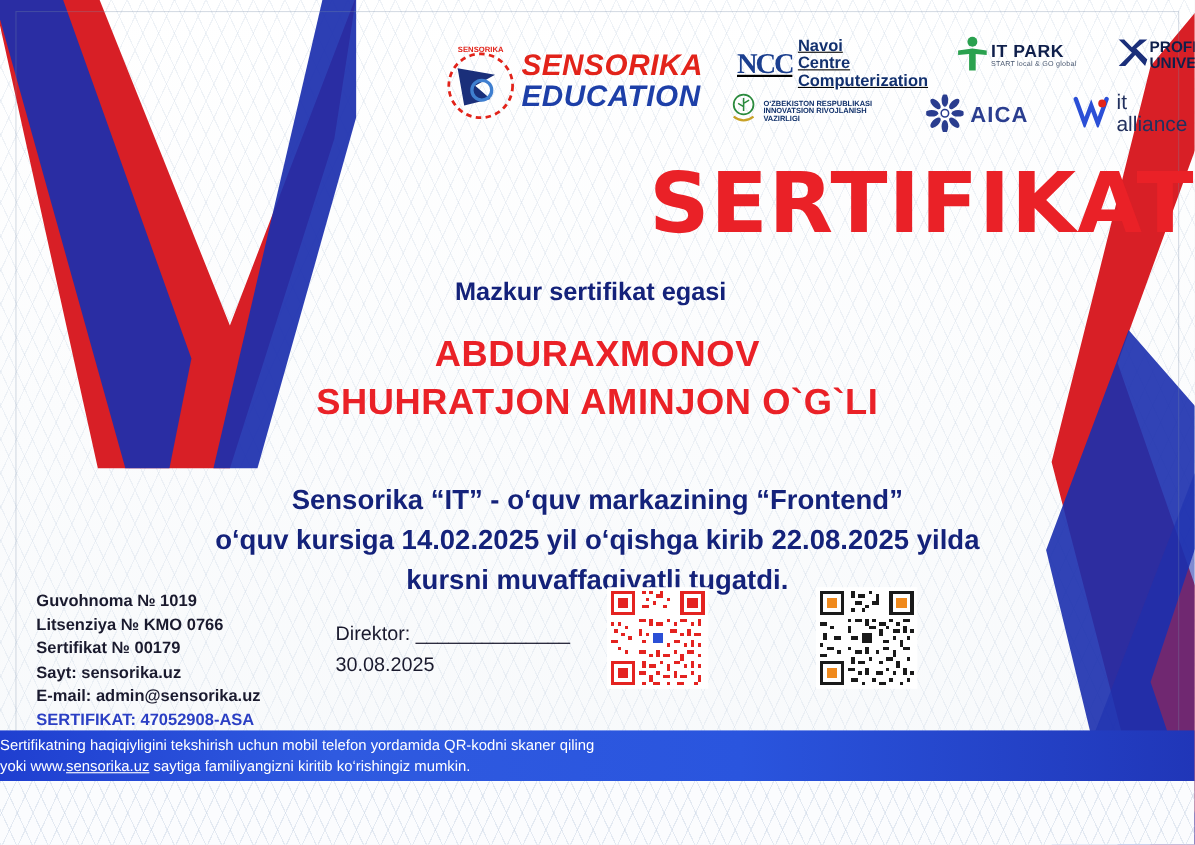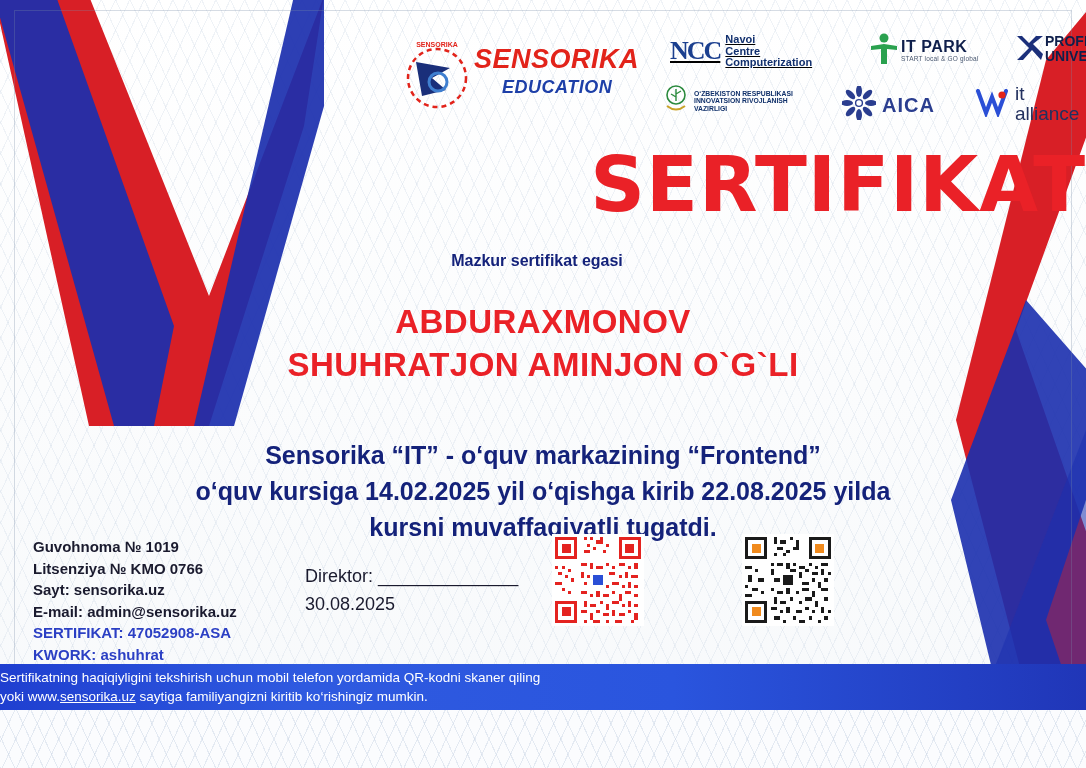--- a/index.html
+++ b/index.html
@@ -33,47 +33,47 @@
   .logos{
     position:absolute;left:400px;top:30px;width:670px;height:115px;
   }
   .logo-sens{position:absolute;left:2px;top:4px;width:250px;height:96px;}
   .sens-mark{position:absolute;left:0;top:4px;width:70px;height:80px;}
   .sens-text{position:absolute;left:72px;top:12px;}
   .sens-text .l1{
     font-size:27px;font-weight:bold;font-style:italic;color:#e2231a;letter-spacing:.5px;line-height:27px;
   }
   .sens-text .l2{
-    font-size:18px;font-weight:bold;font-style:italic;color:#1d3fa8;letter-spacing:.5px;line-height:29px;margin-left:28px;
+    font-size:27px;font-weight:bold;font-style:italic;color:#1d3fa8;letter-spacing:.5px;line-height:29px;
   }
   .logo{position:absolute;display:flex;align-items:center;}
   .logo .txt{line-height:1.05;}
   #logo-navoi{left:270px;top:4px;text-decoration:underline;}
   #logo-navoi .acr{font-size:26px;font-weight:bold;color:#1b3f8f;letter-spacing:-2px;font-family:"Liberation Serif",serif;}
-  #logo-navoi .txt{margin-left:5px;font-size:11px;color:#12306e;font-weight:bold;}
+  #logo-navoi .txt{margin-left:5px;font-size:15px;color:#12306e;font-weight:bold;}
   #logo-itpark{left:467px;top:2px;}
   #logo-itpark .txt .big{font-size:16px;font-weight:bold;color:#0f1f4b;letter-spacing:.5px;}
   #logo-itpark .txt .small{font-size:6.5px;color:#4a5870;letter-spacing:.2px;}
   #logo-profi{left:615px;top:2px;}
   #logo-profi .txt .big{font-size:14px;font-weight:bold;color:#0f1f4b;line-height:15px;}
   #logo-vazirlik{left:262px;top:52px;}
   #logo-vazirlik .txt{margin-left:4px;font-size:6.8px;color:#10306a;font-weight:bold;}
   #logo-aica{left:442px;top:56px;}
   #logo-aica .txt{margin-left:6px;font-size:20px;font-weight:bold;color:#2a3d8f;letter-spacing:1px;}
   #logo-italliance{left:575px;top:54px;}
   #logo-italliance .txt{margin-left:6px;font-size:19px;color:#22305e;}
   
   .title{
     position:absolute;left:0;right:0;top:140px;text-align:right;
     font-size:76px;font-weight:bold;color:#ea2127;letter-spacing:1px;
     font-family:"DejaVu Sans","Liberation Sans",sans-serif;
   }
   .subtitle{
     position:absolute;left:0;right:12px;top:252px;text-align:center;
-    font-size:16px;font-weight:bold;color:#14227a;
+    font-size:23px;font-weight:bold;color:#14227a;
   }
   .recipient{
     position:absolute;left:0;right:0;top:300px;text-align:center;
     font-size:33px;font-weight:bold;color:#ea2127;line-height:43px;letter-spacing:.5px;
   }
   .body-text{
     position:absolute;left:60px;right:60px;top:405px;text-align:center;
     font-size:25px;font-weight:bold;color:#14227a;line-height:36px;margin-top:32px;
   }
   
@@ -239,20 +239,21 @@
 
   <div class="body-text">
     <div>Sensorika “IT” - o‘quv markazining “Frontend”</div>
     <div>o‘quv kursiga 14.02.2025 yil o‘qishga kirib 22.08.2025 yilda</div>
     <div>kursni muvaffaqiyatli tugatdi.</div>
   </div>
 
   <div class="info">
     <div>Guvohnoma № 1019</div>
     <div>Litsenziya № KMO 0766</div>
+    <div>Sertifikat № 00179</div>
     <div>Sayt: sensorika.uz</div>
     <div>E-mail: admin@sensorika.uz</div>
     <div class="blue">SERTIFIKAT: 47052908-ASA</div>
     <div class="blue">KWORK: ashuhrat</div>
   </div>
 
   <div class="director">
     <div>
       <span>Direktor:</span>
       <span class="line">______________</span>

